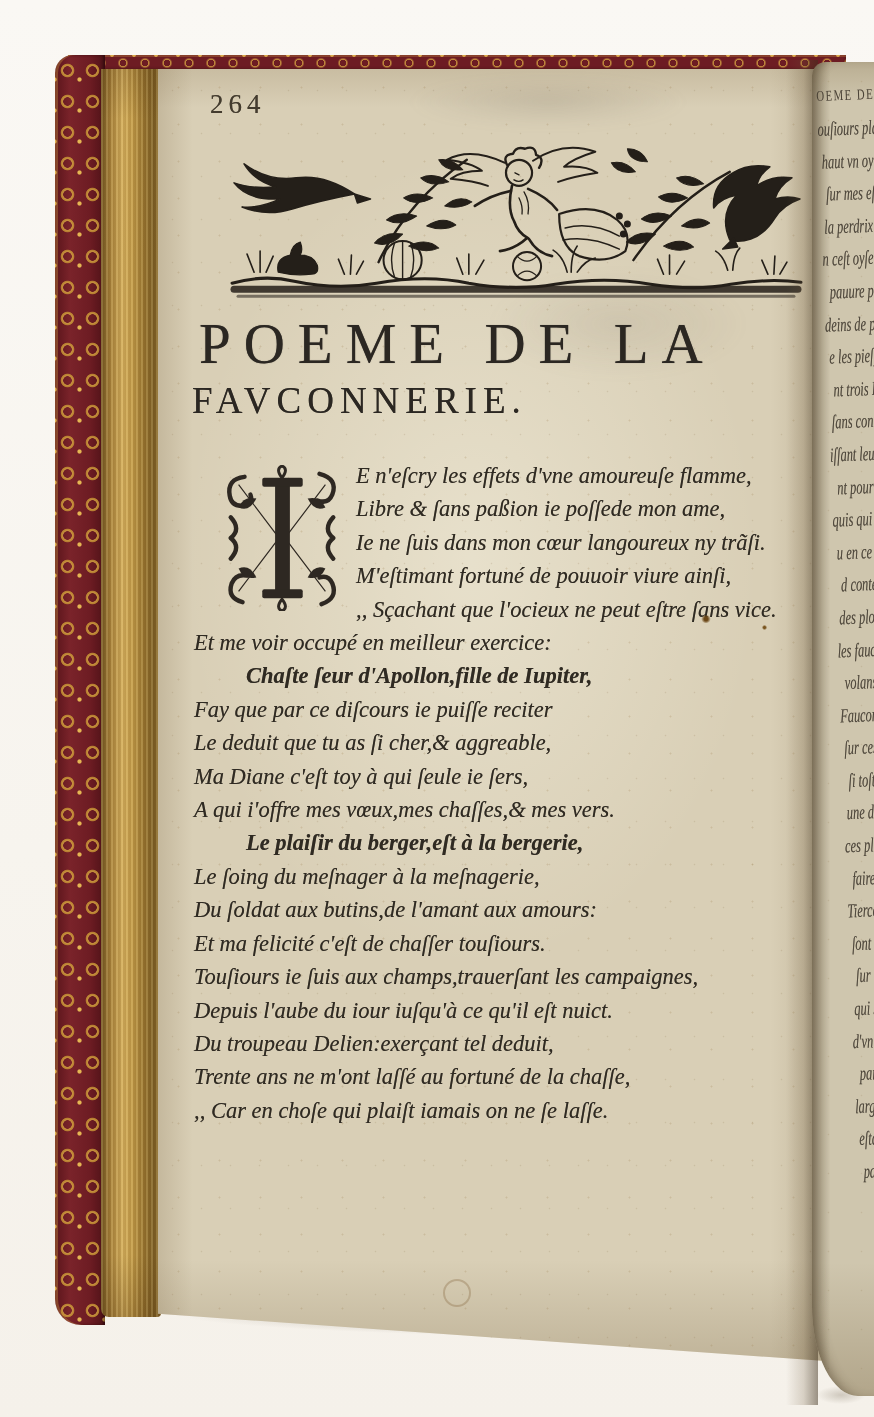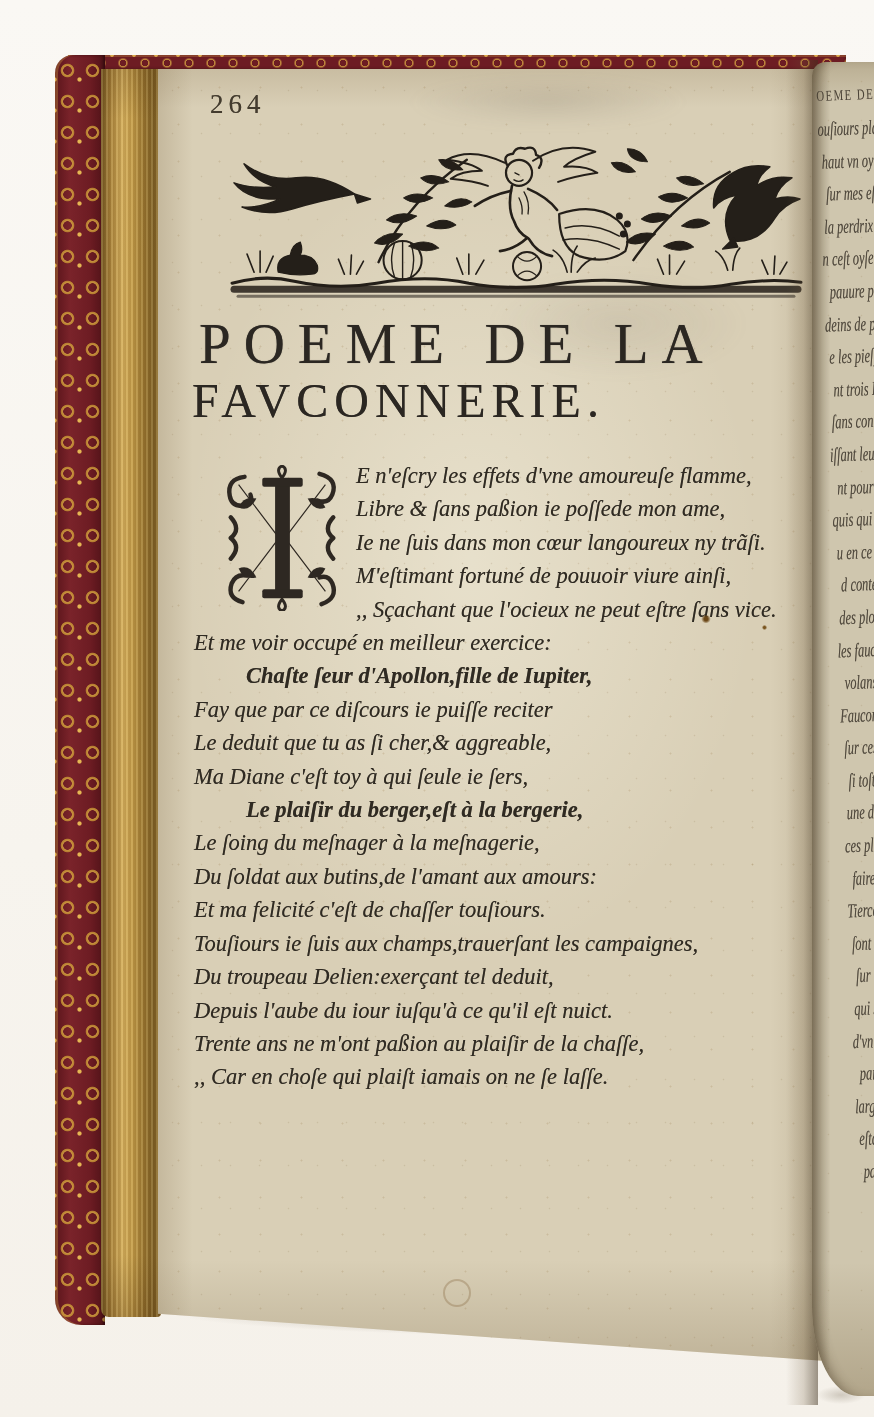--- a/index.html
+++ b/index.html
@@ -53,21 +53,21 @@
   .ghost-a{left:250px;top:8px;width:280px;height:50px;
      background:radial-gradient(ellipse,rgba(110,100,85,.18),rgba(110,100,85,0) 70%);}
   .ghost-b{left:330px;top:200px;width:260px;height:110px;
      background:radial-gradient(ellipse,rgba(110,100,85,.12),rgba(110,100,85,0) 70%);}
   .page-number{position:absolute;left:52px;top:20px;font-size:27px;letter-spacing:5px;
      color:#433b2e;text-shadow:0 0 .6px rgba(67,59,46,.6);}
   .headpiece{position:absolute;left:68px;top:72px;width:582px;height:162px;}
   .titles{position:absolute;left:28px;top:244px;width:600px;text-align:left;color:#2b2722;}
   .title1{font-size:57px;line-height:62px;letter-spacing:13px;text-indent:13px;
      text-shadow:0 0 .7px rgba(43,39,34,.7);}
-  .title2{font-size:48px;line-height:46px;letter-spacing:6px;text-indent:6px;margin-top:3px;
+  .title2{font-size:37px;line-height:46px;letter-spacing:6px;text-indent:6px;margin-top:3px;
      text-shadow:0 0 .6px rgba(43,39,34,.7);}
   .poem{position:absolute;left:36px;top:390px;width:590px;
      font-style:italic;font-size:22.5px;line-height:33.4px;color:#2f2a22;
      text-shadow:0 0 .5px rgba(47,42,34,.55);}
   .dropcap{float:left;width:124px;height:146px;margin:6px 12px 0 26px;}
   .pline{white-space:nowrap;}
   .pline.ind{padding-left:52px;font-weight:bold;}
   .ring-mark{position:absolute;left:285px;top:1210px;width:24px;height:24px;border-radius:50%;
      border:2px solid rgba(132,101,58,.32);}
   .stain1{position:absolute;left:543px;top:546px;width:10px;height:8px;border-radius:50%;
@@ -240,28 +240,29 @@
       <div class="pline">E n'eſcry les effets d'vne amoureuſe flamme,</div>
       <div class="pline">Libre &amp; ſans paßion ie poſſede mon ame,</div>
       <div class="pline">Ie ne ſuis dans mon cœur langoureux ny trãſi.</div>
       <div class="pline">M'eſtimant fortuné de pouuoir viure ainſi,</div>
       <div class="pline">,, Sçachant que l'ocieux ne peut eſtre ſans vice.</div>
       <div class="pline">Et me voir occupé en meilleur exercice:</div>
       <div class="pline ind">Chaſte ſeur d'Apollon,fille de Iupiter,</div>
       <div class="pline">Fay que par ce diſcours ie puiſſe reciter</div>
       <div class="pline">Le deduit que tu as ſi cher,&amp; aggreable,</div>
       <div class="pline">Ma Diane c'eſt toy à qui ſeule ie ſers,</div>
+      <div class="pline">A qui i'offre mes vœux,mes chaſſes,&amp; mes vers.</div>
       <div class="pline ind">Le plaiſir du berger,eſt à la bergerie,</div>
       <div class="pline">Le ſoing du meſnager à la meſnagerie,</div>
       <div class="pline">Du ſoldat aux butins,de l'amant aux amours:</div>
       <div class="pline">Et ma felicité c'eſt de chaſſer touſiours.</div>
       <div class="pline">Touſiours ie ſuis aux champs,trauerſant les campaignes,</div>
+      <div class="pline">Depuis l'aube du iour iuſqu'à ce qu'il eſt nuict.</div>
       <div class="pline">Du troupeau Delien:exerçant tel deduit,</div>
-      <div class="pline">Depuis l'aube du iour iuſqu'à ce qu'il eſt nuict.</div>
-      <div class="pline">Trente ans ne m'ont paßion au plaiſir de la chaſſe,</div>
+      <div class="pline">Trente ans ne m'ont laſſé au fortuné de la chaſſe,</div>
       <div class="pline">,, Car en choſe qui plaiſt iamais on ne ſe laſſe.</div>
     </div>
 
     <div class="ring-mark"></div>
     <div class="stain1"></div>
     <div class="stain2"></div>
   </div>
 
 
   <div class="gutter-shade"></div>

